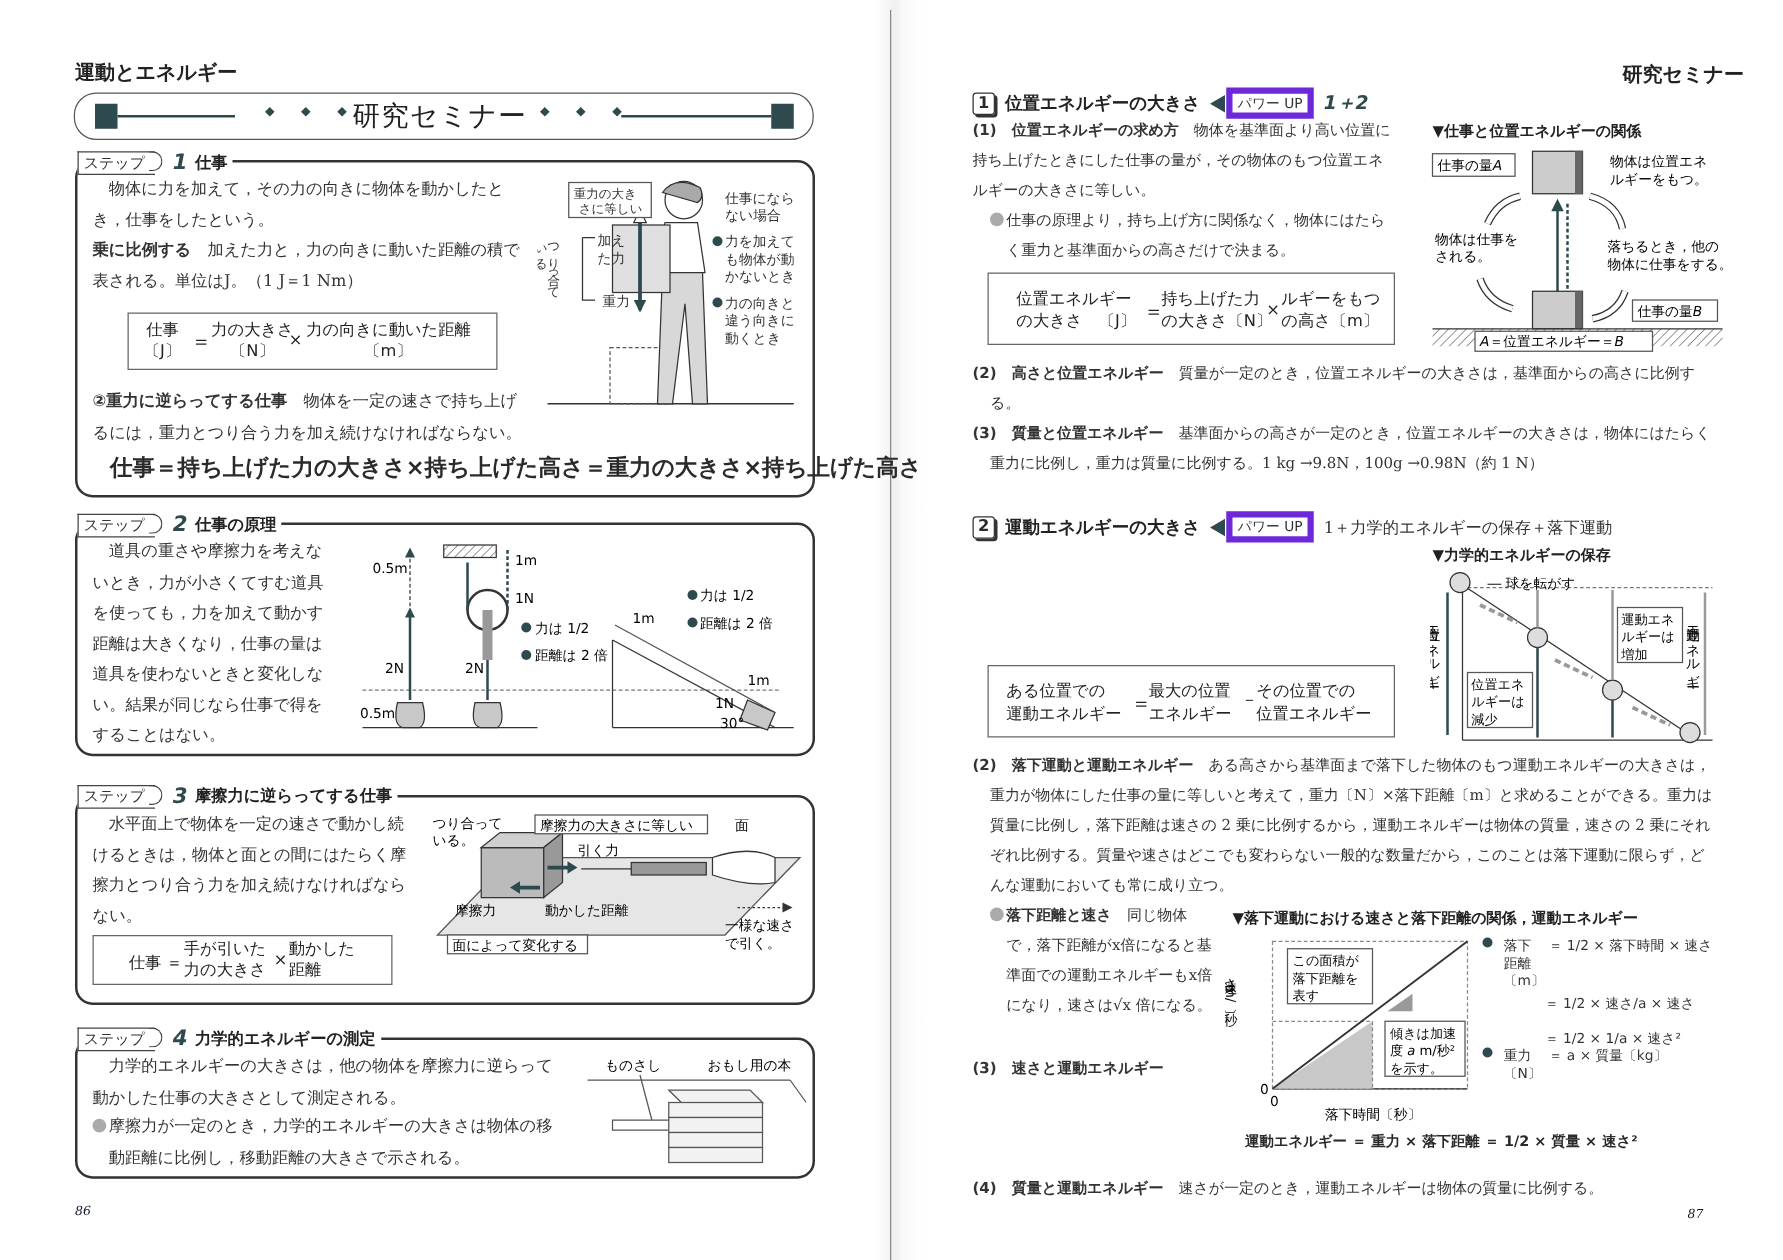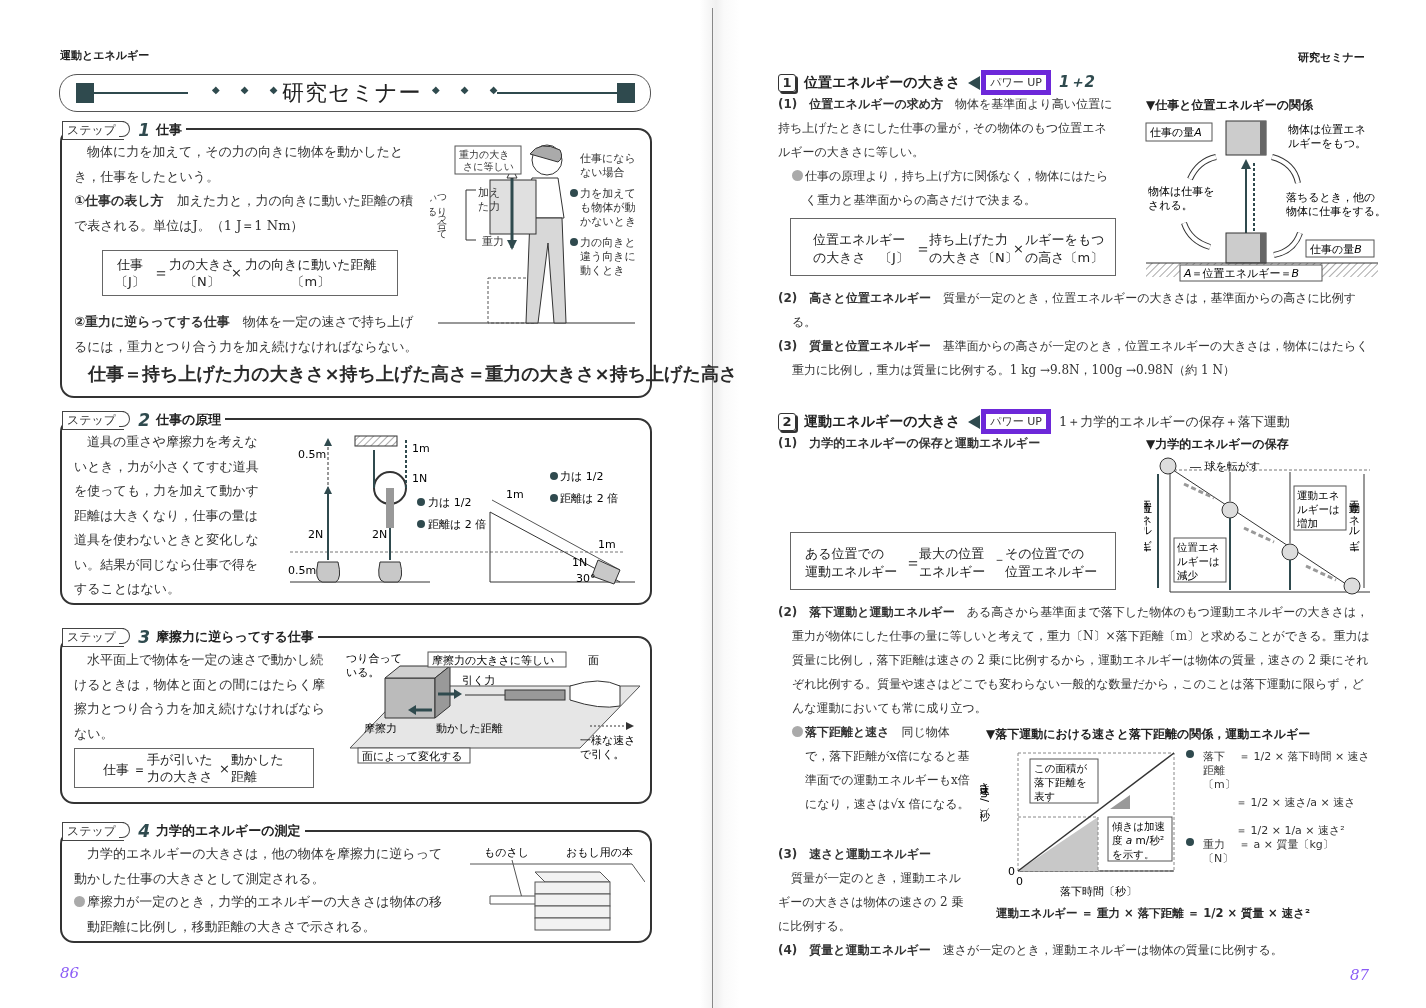--- a/index.html
+++ b/index.html
@@ -3,22 +3,22 @@
 <meta charset="utf-8">
 <style>
   * { box-sizing: border-box; margin: 0; padding: 0; }
   html, body { width: 1426px; height: 1008px; overflow: hidden; background: #ffffff; }
   body { position: relative; font-family: "DejaVu Serif", serif; color: #2a2a2a; }
   .serif { font-family: "DejaVu Serif", serif; }
   .abs { position: absolute; }
   .gutter { position:absolute; left:700px; top:0; width:40px; height:1008px;
     background: linear-gradient(to right, #fff 0%, #f0f0f0 40%, #fafafa 60%, #fff 100%); }
   .spine-line { position:absolute; left:712px; top:8px; width:1px; height:1000px; background:#888; }
-  .running-head { font-family:"DejaVu Sans",sans-serif; font-weight:bold; font-size:11px; color:#222; }
-  .page-num { font-family:"DejaVu Serif",serif; font-style:italic; font-size:15px; color:#8b5cf6; }
+  .running-head { font-family:"DejaVu Sans",sans-serif; font-weight:bold; font-size:16px; color:#222; }
+  .page-num { font-family:"DejaVu Serif",serif; font-style:italic; font-size:10px; color:#0f172a; }
 
   
   .banner { position:absolute; left:59px; top:74px; width:592px; height:38px; border:1.5px solid #555; border-radius:18px; }
   .banner .sq { position:absolute; top:8px; width:18px; height:20px; background:#2f4a4e; }
   .banner .ln { position:absolute; top:17px; height:2px; background:#2f4a4e; }
   .banner .dots { position:absolute; top:9px; font-size:10px; color:#2f4a4e; letter-spacing:9px; }
   .banner .title { position:absolute; left:222px; top:3px; font-family:"DejaVu Sans",sans-serif; font-size:22px; color:#222; letter-spacing:1px; }
 
   
   .step-box { position:absolute; border:2px solid #333; border-radius:14px; }
@@ -64,21 +64,21 @@
 </div>
 
 <div class="step-box" style="left:60px; top:128px; width:592px; height:270px;"></div>
 <div class="step-head" style="left:62px; top:120px;">
   <span class="step-tag">ステップ</span>
   <span class="step-num">1</span>
   <span class="step-title">仕事</span>
 </div>
 <div class="abs body-text" style="left:74px; top:140px; width:345px; text-indent:13px;">物体に力を加えて，その力の向きに物体を動かしたとき，仕事をしたという。</div>
 <div class="abs body-text" style="left:74px; top:189px; width:345px;">
-  <span class="bold">①仕事の表し方</span>　<span>加えた力と，力の向きに動いた距離の積で表される。単位はJ。（1 J＝1 Nm）</span>
+  <span class="bold">乗に比例する</span>　<span>加えた力と，力の向きに動いた距離の積で表される。単位はJ。（1 J＝1 Nm）</span>
 </div>
 <div class="formula-box" style="left:102px; top:250px; width:296px; height:46px;">
   <div class="abs" style="left:12px; top:5px; line-height:17px; text-align:center;">
       <div>仕事</div>
       <div>〔J〕</div>
     </div>
   <div class="abs" style="left:50px; top:12px; font-size:16px;">＝</div>
   <div class="abs" style="left:66px; top:5px; line-height:17px; text-align:center;">
       <div>力の大きさ</div>
       <div>〔N〕</div>
@@ -330,21 +330,20 @@
 <div class="sec-head" style="left:778px; top:409px;">
   <span class="sec-num">2</span>
   <span class="sec-title">運動エネルギーの大きさ</span>
   <span class="powerup">
       <span class="tri"></span>
       <span class="pbox">パワー UP</span>
     </span>
   <span class="serif" style="font-size:13px; color:#333;">1＋力学的エネルギーの保存＋落下運動</span>
 </div>
 <div class="abs sub" style="left:778px; top:431px; width:340px;">
-  <div class="bold">(1)　力学的エネルギーの保存と運動エネルギー</div>
 </div>
 <div class="formula-box" style="left:790px; top:532px; width:326px; height:58px;">
   <div class="abs" style="left:14px; top:12px; line-height:18px;">
       <div>ある位置での</div>
       <div>運動エネルギー</div>
     </div>
   <div class="abs" style="left:114px; top:20px; font-size:16px;">＝</div>
   <div class="abs" style="left:128px; top:12px; line-height:18px;">
       <div>最大の位置</div>
       <div>エネルギー</div>
@@ -389,21 +388,20 @@
 </svg>
 
 <div class="abs sub" style="left:778px; top:600px; width:596px; padding-left:14px; text-indent:-14px;">
   <span class="bold">(2)　落下運動と運動エネルギー</span>　<span>ある高さから基準面まで落下した物体のもつ運動エネルギーの大きさは，重力が物体にした仕事の量に等しいと考えて，重力〔N〕×落下距離〔m〕と求めることができる。重力は質量に比例し，落下距離は速さの 2 乗に比例するから，運動エネルギーは物体の質量，速さの 2 乗にそれぞれ比例する。質量や速さはどこでも変わらない一般的な数量だから，このことは落下運動に限らず，どんな運動においても常に成り立つ。</span>
 </div>
 <div class="abs sub" style="left:792px; top:720px; width:178px; padding-left:13px; text-indent:-13px;">
   <span class="gdot"></span><span class="bold">落下距離と速さ</span>　<span>同じ物体で，落下距離がx倍になると基準面での運動エネルギーもx倍になり，速さは√x 倍になる。</span>
 </div>
 <div class="abs sub" style="left:778px; top:842px; width:190px;">
   <div class="bold">(3)　速さと運動エネルギー</div>
-  <div style="text-indent:13px;">質量が一定のとき，運動エネルギーの大きさは物体の速さの 2 乗に比例する。</div>
 </div>
 
 <div class="abs diag-title" style="left:986px; top:726px;"><span>▼</span><span>落下運動における速さと落下距離の関係，運動エネルギー</span></div>
 <svg class="abs" style="left:980px; top:745px;" width="200" height="155">
   <rect x="38" y="8" width="156" height="118" fill="none" stroke="#888" stroke-dasharray="3,2"></rect>
   <line x1="38" y1="126" x2="194" y2="126" stroke="#333"></line>
   <polygon points="38,126 118,126 118,72" fill="#c8c8c8"></polygon>
   <line x1="118" y1="72" x2="118" y2="126" stroke="#888" stroke-dasharray="3,2"></line>
   <line x1="38" y1="72" x2="118" y2="72" stroke="#888" stroke-dasharray="3,2"></line>
   <line x1="38" y1="126" x2="194" y2="8" stroke="#333" stroke-width="1.5"></line>

